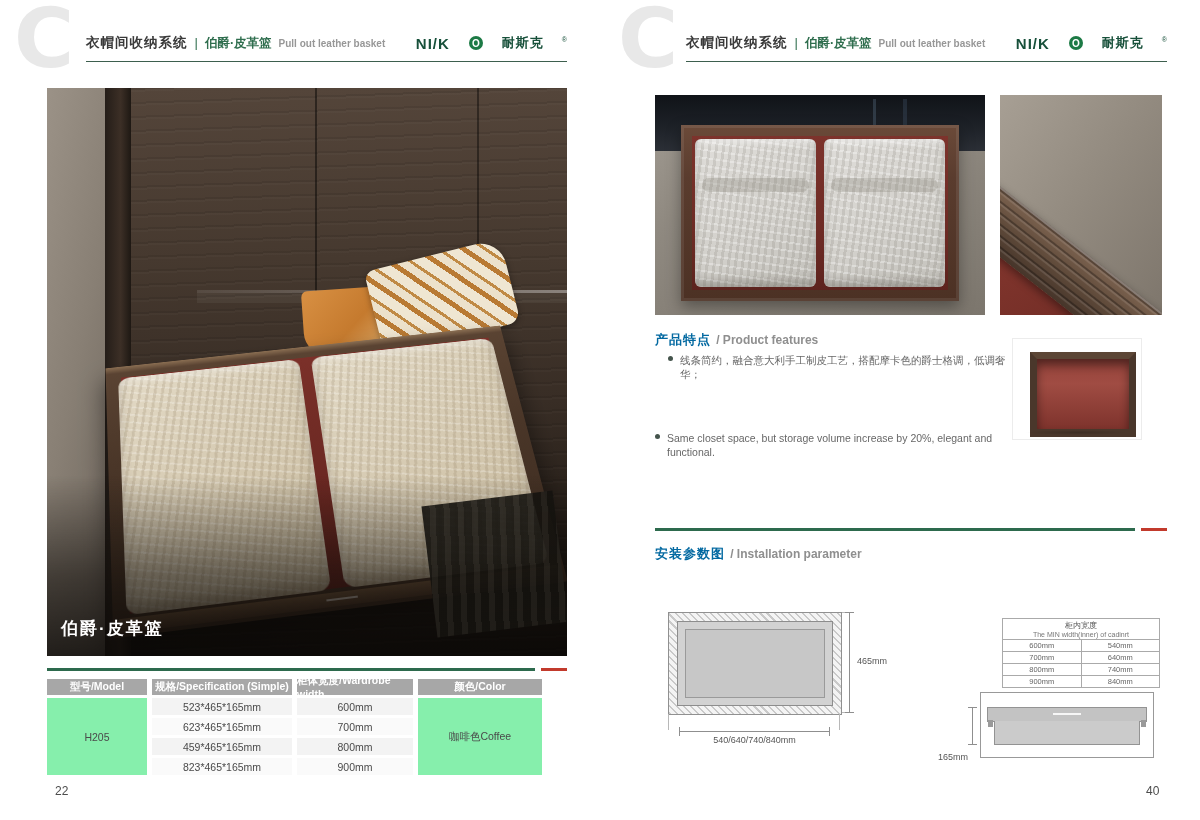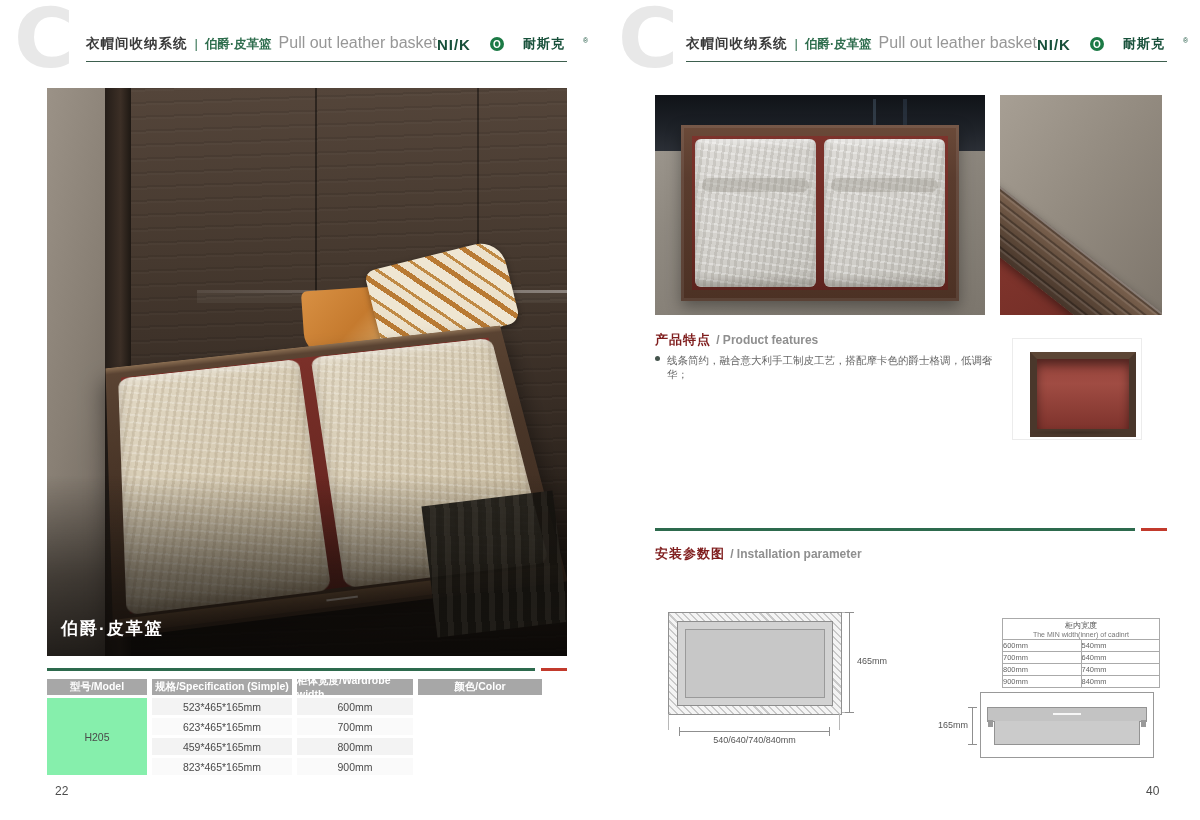--- a/index.html
+++ b/index.html
@@ -11,21 +11,21 @@
 
   
   .c-mark{position:absolute;top:0px;left:14px;font-family:"DejaVu Sans",sans-serif;
           font-size:82px;font-weight:bold;color:#e8e8e8;line-height:78px;}
   .page-header{position:absolute;top:34px;left:86px;right:33px;display:flex;
                justify-content:space-between;align-items:flex-end;}
   .ht-group{display:flex;align-items:baseline;gap:7px;white-space:nowrap;}
   .title-cn{font-size:13.5px;font-weight:bold;color:#3a3a3a;letter-spacing:1px;}
   .h-sep{color:#2f6e4e;font-size:13px;}
   .subtitle-cn{font-size:12.5px;font-weight:bold;color:#2f6e4e;}
-  .subtitle-en{font-size:16px;color:#979797;}
+  .subtitle-en{font-size:10px;color:#979797;font-weight:bold;}
   .logo{display:flex;align-items:center;gap:18px;white-space:nowrap;}
   .logo-en{font-size:15px;font-weight:bold;color:#17503a;letter-spacing:1px;}
   .logo-o{display:inline-flex;width:14px;height:14px;border-radius:50%;background:#1c7a45;
           color:#fff;font-size:10px;font-weight:bold;align-items:center;justify-content:center;margin:0 1px;}
   .logo-cn{font-size:13px;font-weight:bold;color:#17503a;letter-spacing:1px;}
   .logo-reg{font-size:7px;color:#17503a;vertical-align:top;margin-top:-8px;}
   .header-rule{position:absolute;top:61px;left:86px;right:33px;border-top:1.5px solid #3d5f4e;}
 
   
   .divider{position:absolute;display:flex;align-items:center;gap:6px;height:3px;}
@@ -107,28 +107,28 @@
   .cp-red{left:-30px;top:96px;width:280px;height:240px;background:linear-gradient(115deg,#8a3a31 0%,#722d26 50%,#571f1a 100%);
           transform:rotate(38deg);transform-origin:0 0;}
   .cp-wood{left:-40px;top:60px;width:320px;height:54px;border-top:2px solid rgba(255,255,255,0.35);
      background:
       repeating-linear-gradient(180deg, rgba(0,0,0,0.28) 0 2px, rgba(255,255,255,0.10) 2px 4px, transparent 4px 9px),
       linear-gradient(180deg,#7a614e 0%,#5f4a3a 50%,#46352a 100%);
      transform:rotate(38deg);transform-origin:0 0;box-shadow:0 3px 8px rgba(0,0,0,0.4);}
 
   
   .sec-heading{position:absolute;white-space:nowrap;}
-  .h-cn{font-size:13px;font-weight:bold;color:#7f1d1d;letter-spacing:1px;}
+  .h-cn{font-size:13px;font-weight:bold;color:#0369a1;letter-spacing:1px;}
   .h-en{font-size:12px;color:#8f8f8f;}
   .features-heading{left:55px;top:327px;}
   .install-heading{left:55px;top:541px;}
   .bullets{position:absolute;margin:0;padding:0;list-style:none;font-size:10.5px;color:#676767;}
   .bullets li{display:flex;gap:7px;align-items:flex-start;margin-bottom:6px;line-height:1.35;}
   .dot{width:5px;height:5px;border-radius:50%;background:#44544c;margin-top:3px;flex:none;}
-  .bullets-cn{left:55px;top:353px;width:345px;}
+  .bullets-cn{left:68px;top:353px;width:345px;}
   .bullets-en{left:55px;top:431px;width:365px;}
   .inset{position:absolute;left:412px;top:338px;width:128px;height:100px;background:#fff;border:1px solid #ececec;}
   .ins-basket{left:17px;top:13px;width:92px;height:70px;border:7px solid #4a372b;border-top-color:#5c4636;border-bottom-width:8px;
      background:linear-gradient(180deg,#93423a 0%,#a04c43 35%,#7e332c 100%);box-shadow:inset 0 6px 10px rgba(0,0,0,0.45);}
   .ins-shadow{left:12px;bottom:4px;width:104px;height:5px;background:radial-gradient(ellipse at center, rgba(0,0,0,0.18), transparent 70%);}
 
   
   .tv-outer{position:absolute;left:68px;top:612px;width:172px;height:101px;border:1px solid #909090;
             background:repeating-linear-gradient(45deg,#c9c9c9 0 1.5px,#f4f4f4 1.5px 5px);}
   .tv-frame{inset:8px;background:#d2d2d2;border:1px solid #8d8d8d;}
@@ -144,33 +144,33 @@
   .tv-dim-v{left:249px;top:612px;height:101px;}
   .tv-dim-v-label{left:257px;top:656px;}
   .tv-ext-top{left:242px;top:612px;width:7px;height:1px;}
   .tv-ext-bot{left:242px;top:712px;width:7px;height:1px;}
   .tv-dim-h{left:79px;top:731px;width:151px;}
   .tv-dim-h-label{left:79px;top:735px;width:151px;text-align:center;}
   .tv-ext-left{left:68px;top:714px;width:1px;height:16px;}
   .tv-ext-right{left:239px;top:714px;width:1px;height:16px;}
 
   .mw-table{position:absolute;left:402px;top:618px;width:158px;border-collapse:collapse;
-            font-size:7.5px;color:#666;}
+            font-size:7.5px;color:#666;text-align:center;}
   .mw-table th,.mw-table td{border:1px solid #aaa;padding:1px 0;font-weight:normal;}
   .mw-title-cn{font-size:8px;color:#555;}
   .mw-title-en{font-size:7px;color:#777;}
 
   .sv-cab{position:absolute;left:380px;top:692px;width:172px;height:64px;border:1.5px solid #999;background:#fff;}
   .sv-rail{left:6px;right:6px;top:14px;height:13px;background:#c3c3c3;border:1px solid #939393;}
   .sv-rail::after{content:"";position:absolute;left:50%;top:5px;width:28px;height:2px;margin-left:-14px;background:rgba(255,255,255,0.85);}
   .sv-hook-l{left:7px;top:27px;width:5px;height:7px;background:#9a9a9a;}
   .sv-hook-r{right:7px;top:27px;width:5px;height:7px;background:#9a9a9a;}
   .sv-body{left:13px;right:13px;top:28px;height:23px;background:#cbcbcb;border:1px solid #939393;border-top:none;}
   .sv-dim{left:372px;top:707px;height:38px;}
-  .sv-dim-label{left:334px;top:720px;width:34px;text-align:right;}
+  .sv-dim-label{left:334px;top:752px;width:34px;text-align:right;}
 </style>
 </head>
 <body>
 
 <div class="sheet">
 
   <section class="page page-left">
     <div class="c-mark">C</div>
 
     <header class="page-header">
@@ -229,20 +229,21 @@
 
       <div class="cell shade-a" style="grid-area:2/2">523*465*165mm</div>
       <div class="cell shade-a" style="grid-area:2/3">600mm</div>
       <div class="cell shade-b" style="grid-area:3/2">623*465*165mm</div>
       <div class="cell shade-b" style="grid-area:3/3">700mm</div>
       <div class="cell shade-a" style="grid-area:4/2">459*465*165mm</div>
       <div class="cell shade-a" style="grid-area:4/3">800mm</div>
       <div class="cell shade-b" style="grid-area:5/2">823*465*165mm</div>
       <div class="cell shade-b" style="grid-area:5/3">900mm</div>
 
+      <div class="cell span-col" style="grid-area:2/4/6/5">咖啡色Coffee</div>
     </div>
 
     <div class="page-num" style="left:55px;">22</div>
   </section>
 
   <section class="page page-right">
     <div class="c-mark" style="left:18px;">C</div>
 
     <header class="page-header">
       <div class="ht-group">
@@ -290,20 +291,24 @@
         <span>线条简约，融合意大利手工制皮工艺，搭配摩卡色的爵士格调，低调奢华；</span>
       </li>
     </ul>
 
     <figure class="inset" style="margin:0;">
       <div class="abs ins-basket"></div>
       <div class="abs ins-shadow"></div>
     </figure>
 
     <ul class="bullets bullets-en">
+      <li>
+        <span class="dot"></span>
+        <span>Same closet space, but storage volume increase by 20%, elegant and functional.</span>
+      </li>
     </ul>
 
     <div class="divider" style="left:55px;top:528px;width:512px;">
       <span class="divider-green"></span>
       <span class="divider-red"></span>
     </div>
 
     <h3 class="sec-heading install-heading" style="margin:0;">
       <span class="h-cn">安装参数图</span>
       <span class="h-en">/ Installation parameter</span>

